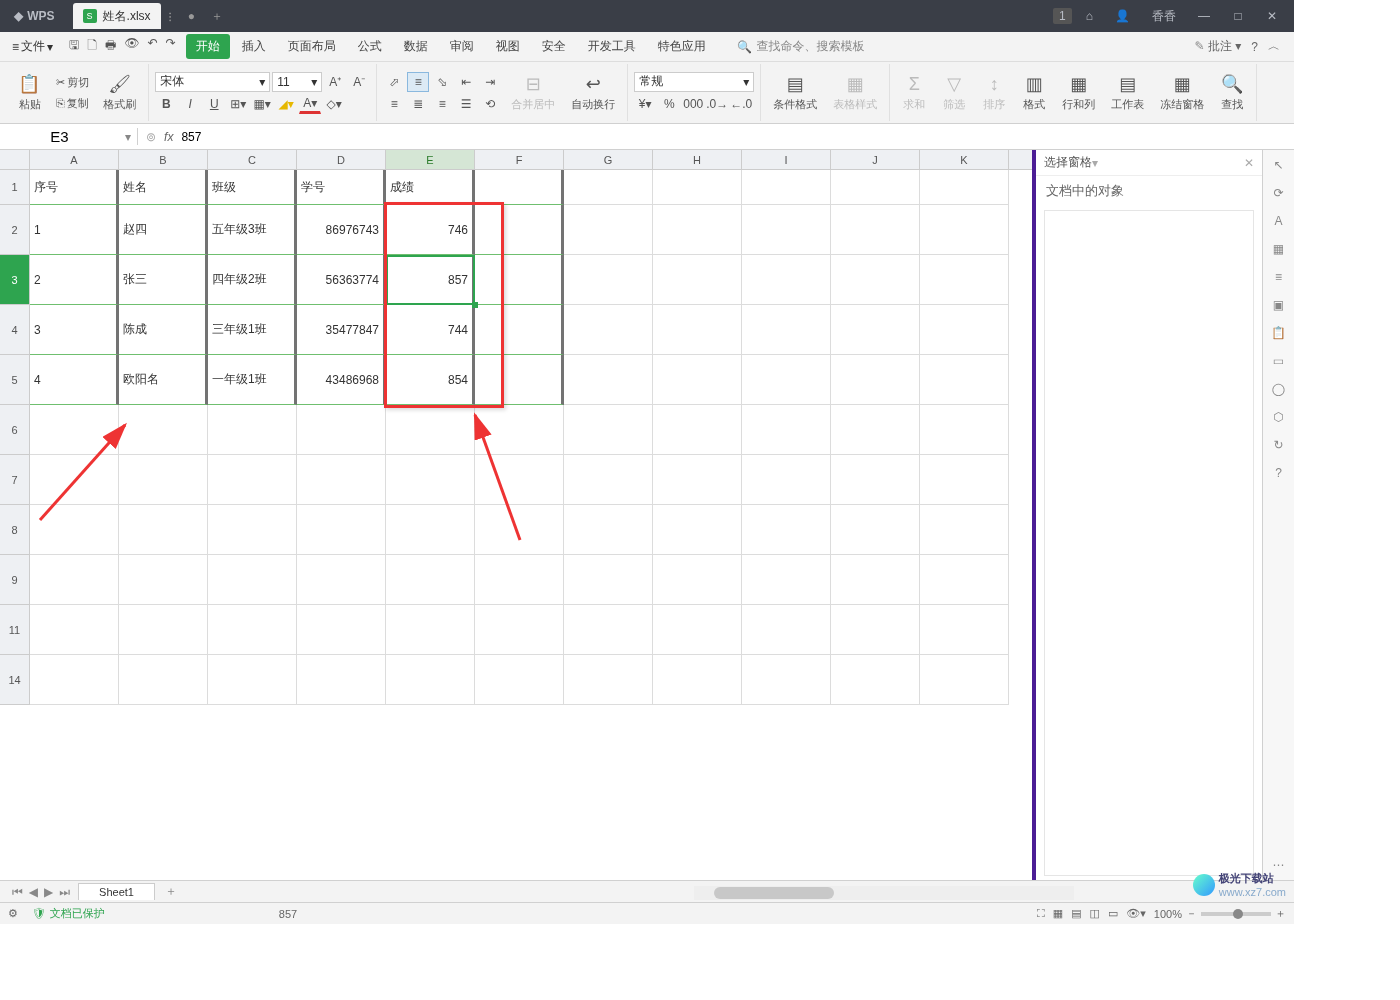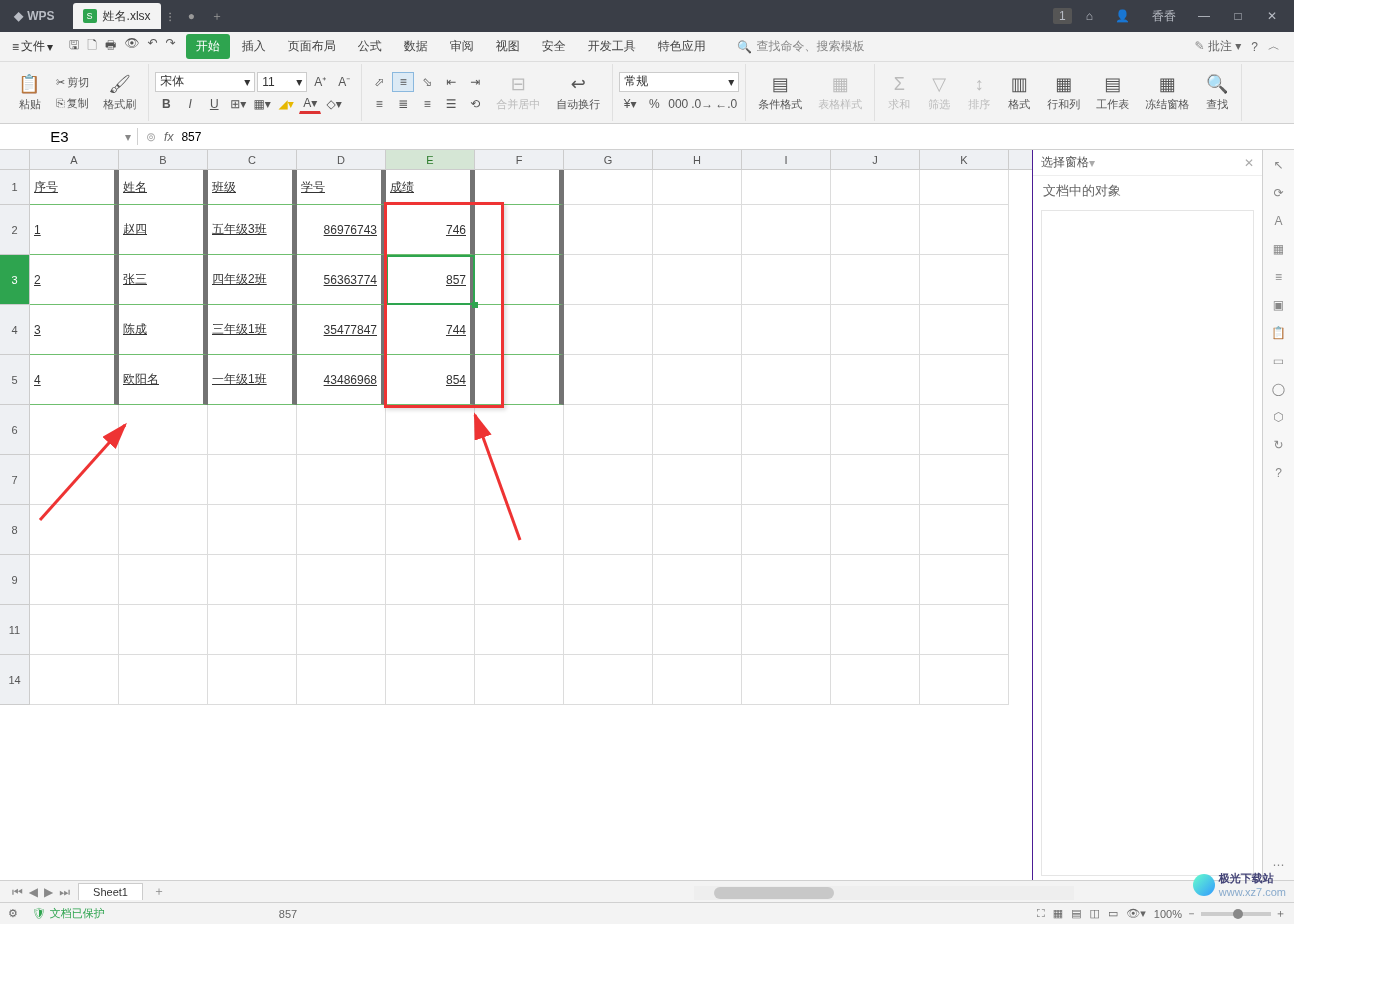--- a/index.html
+++ b/index.html
@@ -30,73 +30,73 @@
 
 .ribbon { background: #f3f3f3; height: 62px; display: flex; align-items: stretch; border-bottom: 1px solid #d0d0d0; padding: 2px 6px; }
 .ribbon-group { display: flex; align-items: center; padding: 0 6px; border-right: 1px solid #e0e0e0; gap: 4px; }
 .rbtn-large { display: flex; flex-direction: column; align-items: center; justify-content: center; gap: 2px; padding: 2px 6px; color: #555; font-size: 11px; cursor:pointer; min-width:36px;}
 .rbtn-large.disabled { color: #bbb; }
 .rbtn-large .ic { font-size: 18px; }
 .rbtn-small { padding: 2px 4px; color: #555; cursor:pointer; font-size:11px; display:flex; align-items:center; gap:2px;}
 .rcol { display:flex; flex-direction:column; gap:2px; justify-content:center; }
 .rrow { display:flex; gap:2px; align-items:center; }
 .font-select { background:#fff; border:1px solid #ccc; height:20px; padding:0 4px; font-size:12px; display:flex; align-items:center; justify-content:space-between; }
-.font-name { width:100px;gap:16px; }
+.font-name { width:115px;gap:16px; }
 .font-size { width:50px; }
 .icbtn { width:22px; height:20px; display:inline-flex; align-items:center; justify-content:center; color:#555; cursor:pointer; border:1px solid transparent;}
 .icbtn.sel { background:#dceaf5; border:1px solid #8ab8de;}
 
 
 .formula-row { height: 26px; display: flex; align-items: center; border-bottom: 1px solid #d0d0d0; }
 .name-box { width: 138px; border-right: 1px solid #d0d0d0; display:flex; align-items:center; }
 .name-box input { border: none; width: 100%; text-align: center; font-size: 15px; outline:none; background:transparent;}
 .name-box .dd { padding:0 6px; color:#888;}
 .fx-area { display: flex; align-items: center; gap: 8px; padding: 0 8px; flex:1;}
 .fx-area .fx { font-style: italic; color: #666; }
 .fx-input { border:none; outline:none; flex:1; font-size:12px;}
 
 
 .main { display: flex; height: calc(924px - 32px - 30px - 62px - 26px - 22px - 22px); }
 .sheet-area { flex: 1; display: flex; flex-direction: column; position: relative; }
-.side-panel { width: 230px; border-left: 1px solid #4c1d95; display:flex; flex-direction:column; background:#fff;}
+.side-panel { width: 230px; border-left: 4px solid #4c1d95; display:flex; flex-direction:column; background:#fff;}
 .side-strip { width: 32px; border-left: 1px solid #d0d0d0; background: #f7f7f7; display:flex; flex-direction:column; align-items:center; padding-top:8px; gap:14px; color:#888;}
 
 
 .grid-wrap { flex:1; overflow:hidden; position:relative;}
 .colhdrs { display:flex; height:20px; background:#eef0f3; border-bottom:1px solid #ccc;}
 .corner { width:30px; border-right:1px solid #ccc; background:#eef0f3;}
 .colh { width:89px; text-align:center; border-right:1px solid #ccc; color:#555; line-height:20px; font-size:11px;}
 .colh.sel { background:#d5e6d5; color:#2a7a2a; }
 .rows { position:relative;}
 .row { display:flex; height:50px;}
 .rowh { width:30px; background:#eef0f3; border-right:1px solid #ccc; border-bottom:1px solid #ccc; text-align:center; display:flex; align-items:center; justify-content:center; color:#555; font-size:11px;}
 .rowh.sel { background:#2ea44f; color:#fff;}
 .row.thin { height:35px;}
 .cell { width:89px; border-right:1px solid #dcdcdc; border-bottom:1px solid #dcdcdc; padding:2px 4px; display:flex; align-items:center; font-size:12px; color:#333; background:#fff;}
-.cell.data-border { border-right:5px solid #737373; border-bottom:1px solid #6fbf6f;text-decoration:underline;}
+.cell.data-border { border-right:3px solid #737373; border-bottom:1px solid #6fbf6f;}
 .cell.data-right { justify-content:flex-end;}
 .active-cell-frame { position:absolute; border:2px solid #2ea44f; pointer-events:none; }
 .fill-handle { position:absolute; width:6px; height:6px; background:#2ea44f; }
 .red-box { position:absolute; border:3px solid #e33; pointer-events:none; box-shadow:2px 2px 4px rgba(0,0,0,0.15);}
 
 
 .sp-header { height:26px; display:flex; align-items:center; justify-content:space-between; padding:0 8px; border-bottom:1px solid #eee; color:#555;}
 .sp-header .close { color:#aaa; cursor:pointer;}
 .sp-sub { padding:6px 10px; color:#666; font-size:13px;}
 .sp-body { flex:1; margin:4px 8px; border:1px solid #e5e5e5; background:#fff;}
 .sp-footer { padding:8px; }
 .sp-order { display:flex; align-items:center; gap:6px; padding:4px 0; color:#555;}
 .sp-order .arrbtn { width:20px; height:20px; border:1px solid #ddd; background:#f7f7f7; text-align:center; line-height:18px; color:#bbb;}
 .sp-btns { display:flex; gap:8px; margin-top:6px;}
 .sp-btns button { flex:1; padding:4px; border:1px solid #ccc; background:#fafafa; color:#888; font-size:11px;}
 
 
 .sheet-tabs { height:22px; background:#f3f3f3; border-top:1px solid #d0d0d0; display:flex; align-items:center; padding:0 6px; gap:2px; position:relative;}
 .sheet-nav { display:flex; gap:6px; color:#888; padding:0 6px;}
-.sheet-tab { background:#fff; border:1px solid #ccc; border-bottom:none; padding:2px 14px; font-size:11px; color:#333;}
+.sheet-tab { background:#fff; border:1px solid #ccc; border-bottom:none; padding:2px 20px; font-size:11px; color:#333;}
 .sheet-add { padding:0 8px; color:#888; cursor:pointer;}
 .hscroll { position:absolute; right:220px; bottom:2px; height:14px; width:380px; background:#eee;}
 .hscroll .thumb { position:absolute; left:20px; top:1px; height:12px; width:120px; background:#c8c8c8; border-radius:6px;}
 
 
 .statusbar { height:22px; background:#f3f3f3; border-top:1px solid #d0d0d0; display:flex; align-items:center; padding:0 8px; gap:14px; color:#666; font-size:11px;}
 .statusbar .right { margin-left:auto; display:flex; align-items:center; gap:8px;}
 .zoom { display:flex; align-items:center; gap:4px;}
 .zoom .track { width:70px; height:4px; background:#ccc; position:relative;}
 .zoom .track .knob { position:absolute; left:32px; top:-3px; width:10px; height:10px; border-radius:50%; background:#888;}

